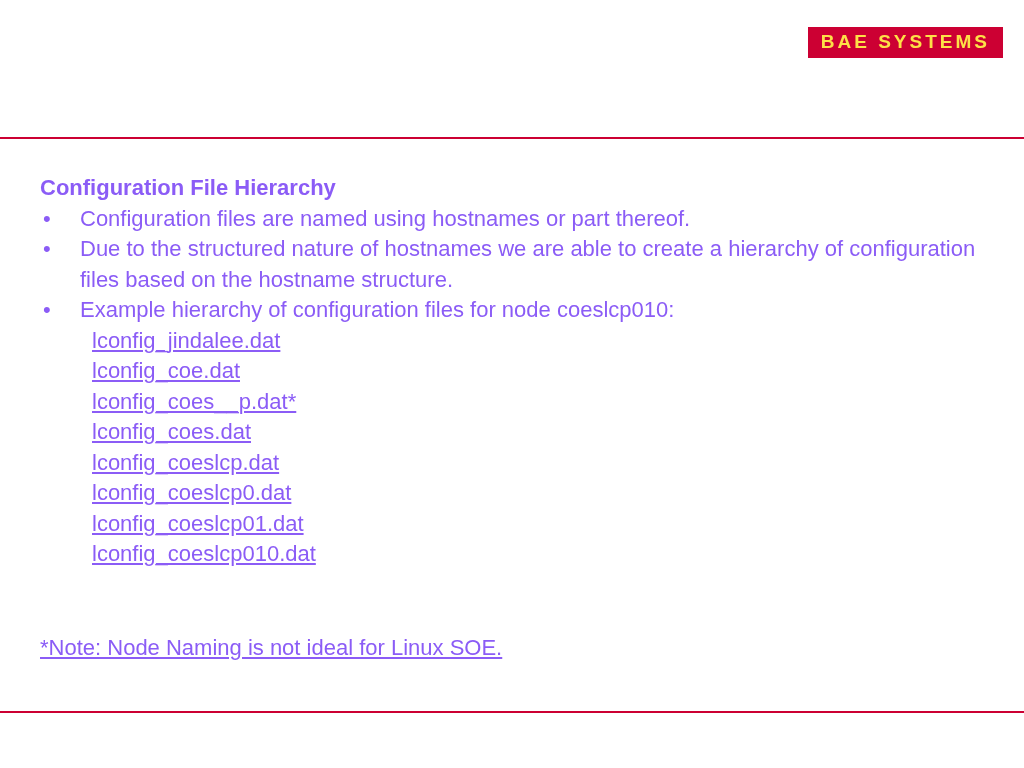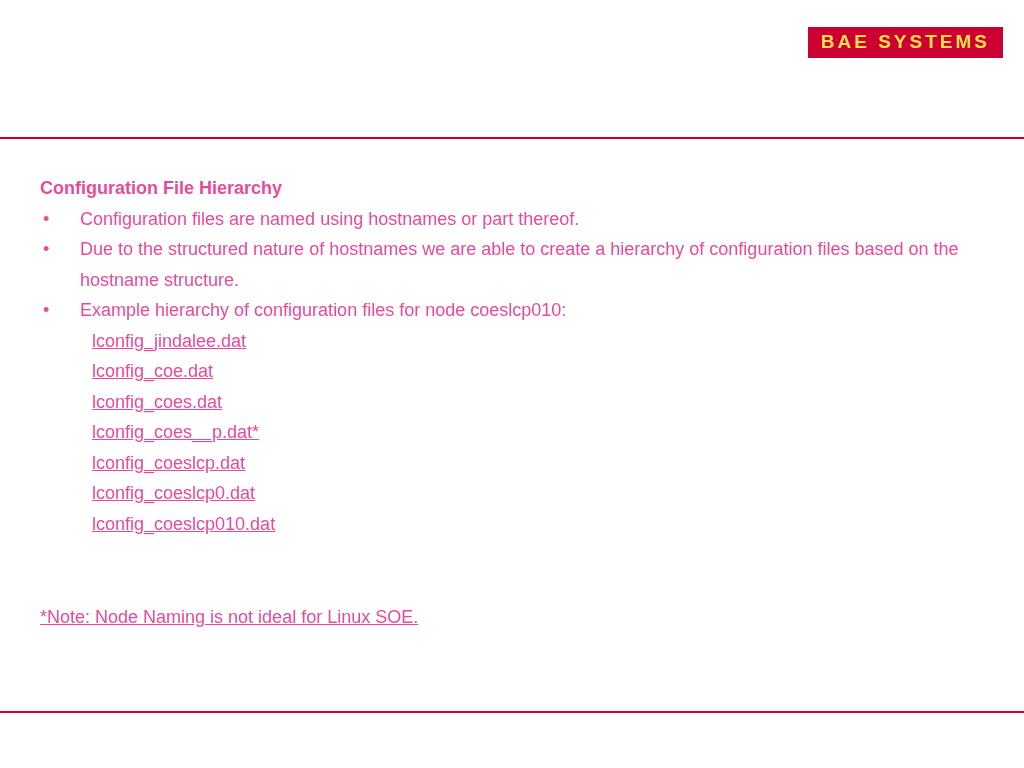--- a/index.html
+++ b/index.html
@@ -36,22 +36,22 @@
     background: #cc0033;
   }
   .rule-top { top: 137px; }
   .rule-bottom { top: 711px; }
 
   .content {
     position: absolute;
     left: 40px;
     top: 173px;
     width: 942px;
-    color: #ec4899;
-    font-size: 18px;
+    color: #8b5cf6;
+    font-size: 22px;
     line-height: 30.5px;
   }
 
   .title {
     font-weight: bold;
   }
 
   .bullet-row {
     display: flex;
     align-items: flex-start;
@@ -99,24 +99,25 @@
     </div>
 
     <div class="bullet-row">
       <span class="bullet-marker">•</span>
       <span class="bullet-text">Example hierarchy of configuration files for node coeslcp010:</span>
     </div>
 
     <div class="file-list">
       <div>lconfig_jindalee.dat</div>
       <div>lconfig_coe.dat</div>
+      <div>lconfig_coes__p.dat*</div>
       <div>lconfig_coes.dat</div>
-      <div>lconfig_coes__p.dat*</div>
       <div>lconfig_coeslcp.dat</div>
       <div>lconfig_coeslcp0.dat</div>
+      <div>lconfig_coeslcp01.dat</div>
       <div>lconfig_coeslcp010.dat</div>
     </div>
 
     <div class="note">*Note: Node Naming is not ideal for Linux SOE.</div>
 
   </div>
 
   <div class="rule rule-bottom"></div>
 
 </div>

